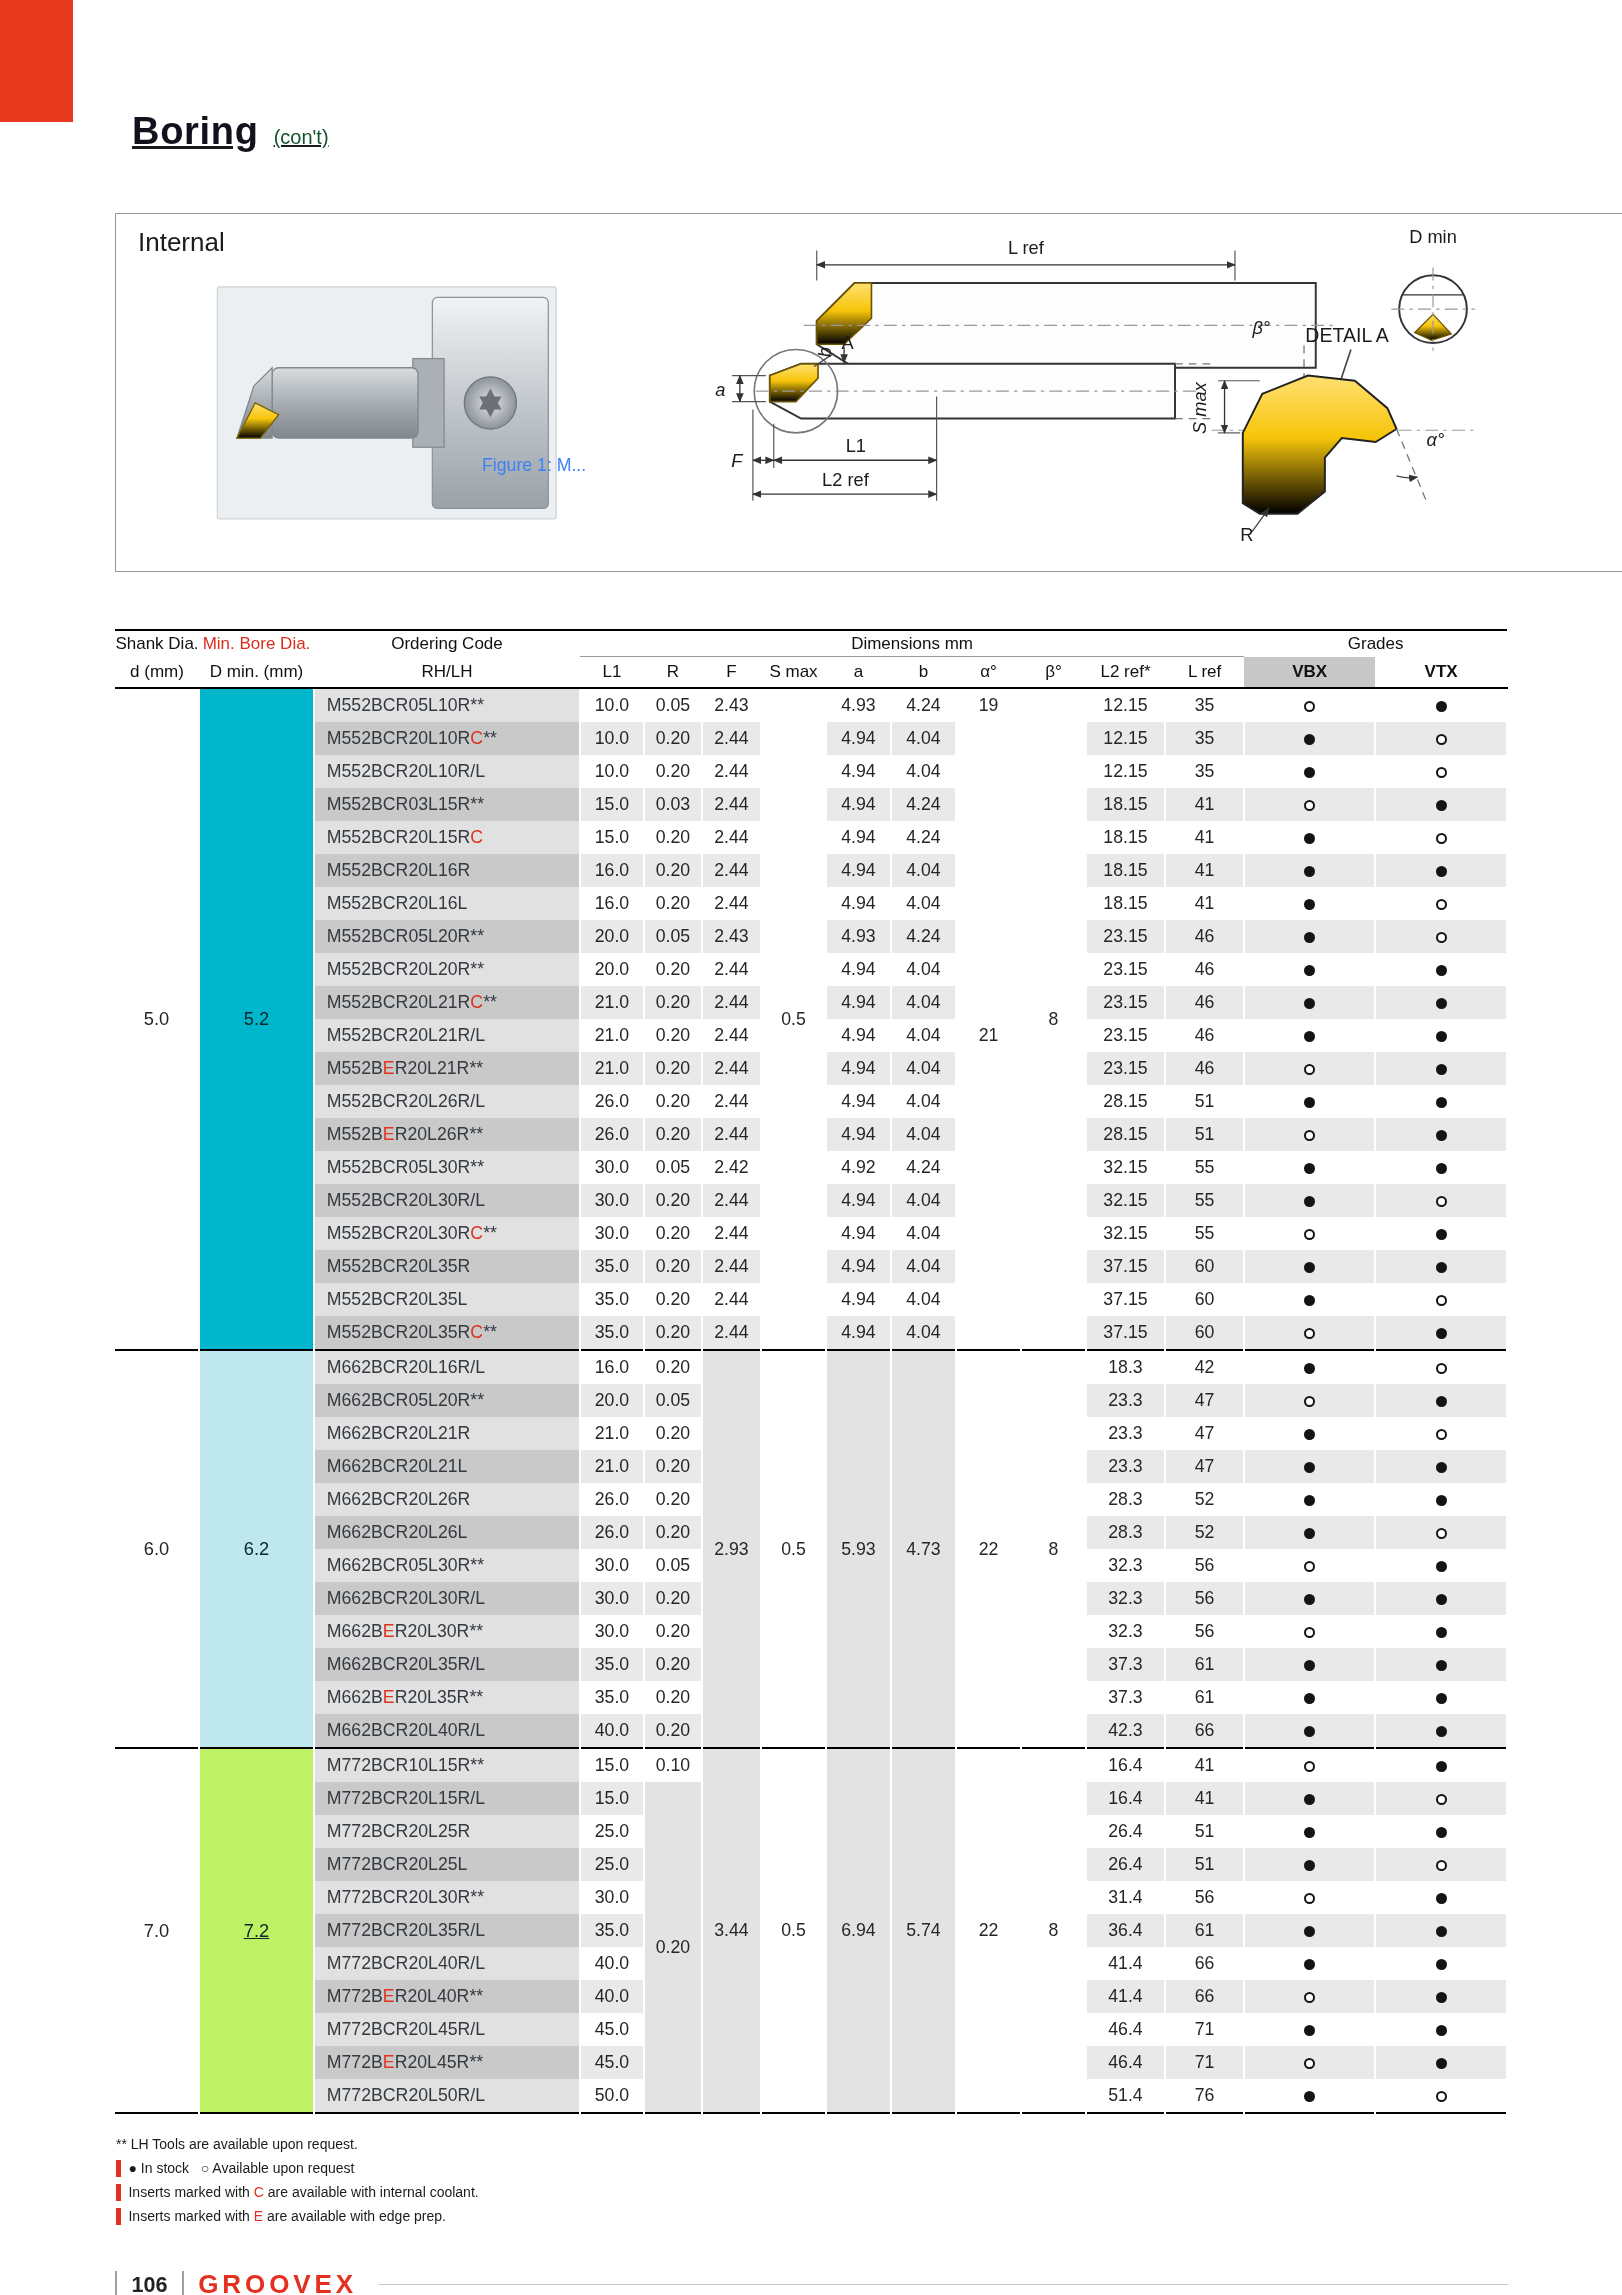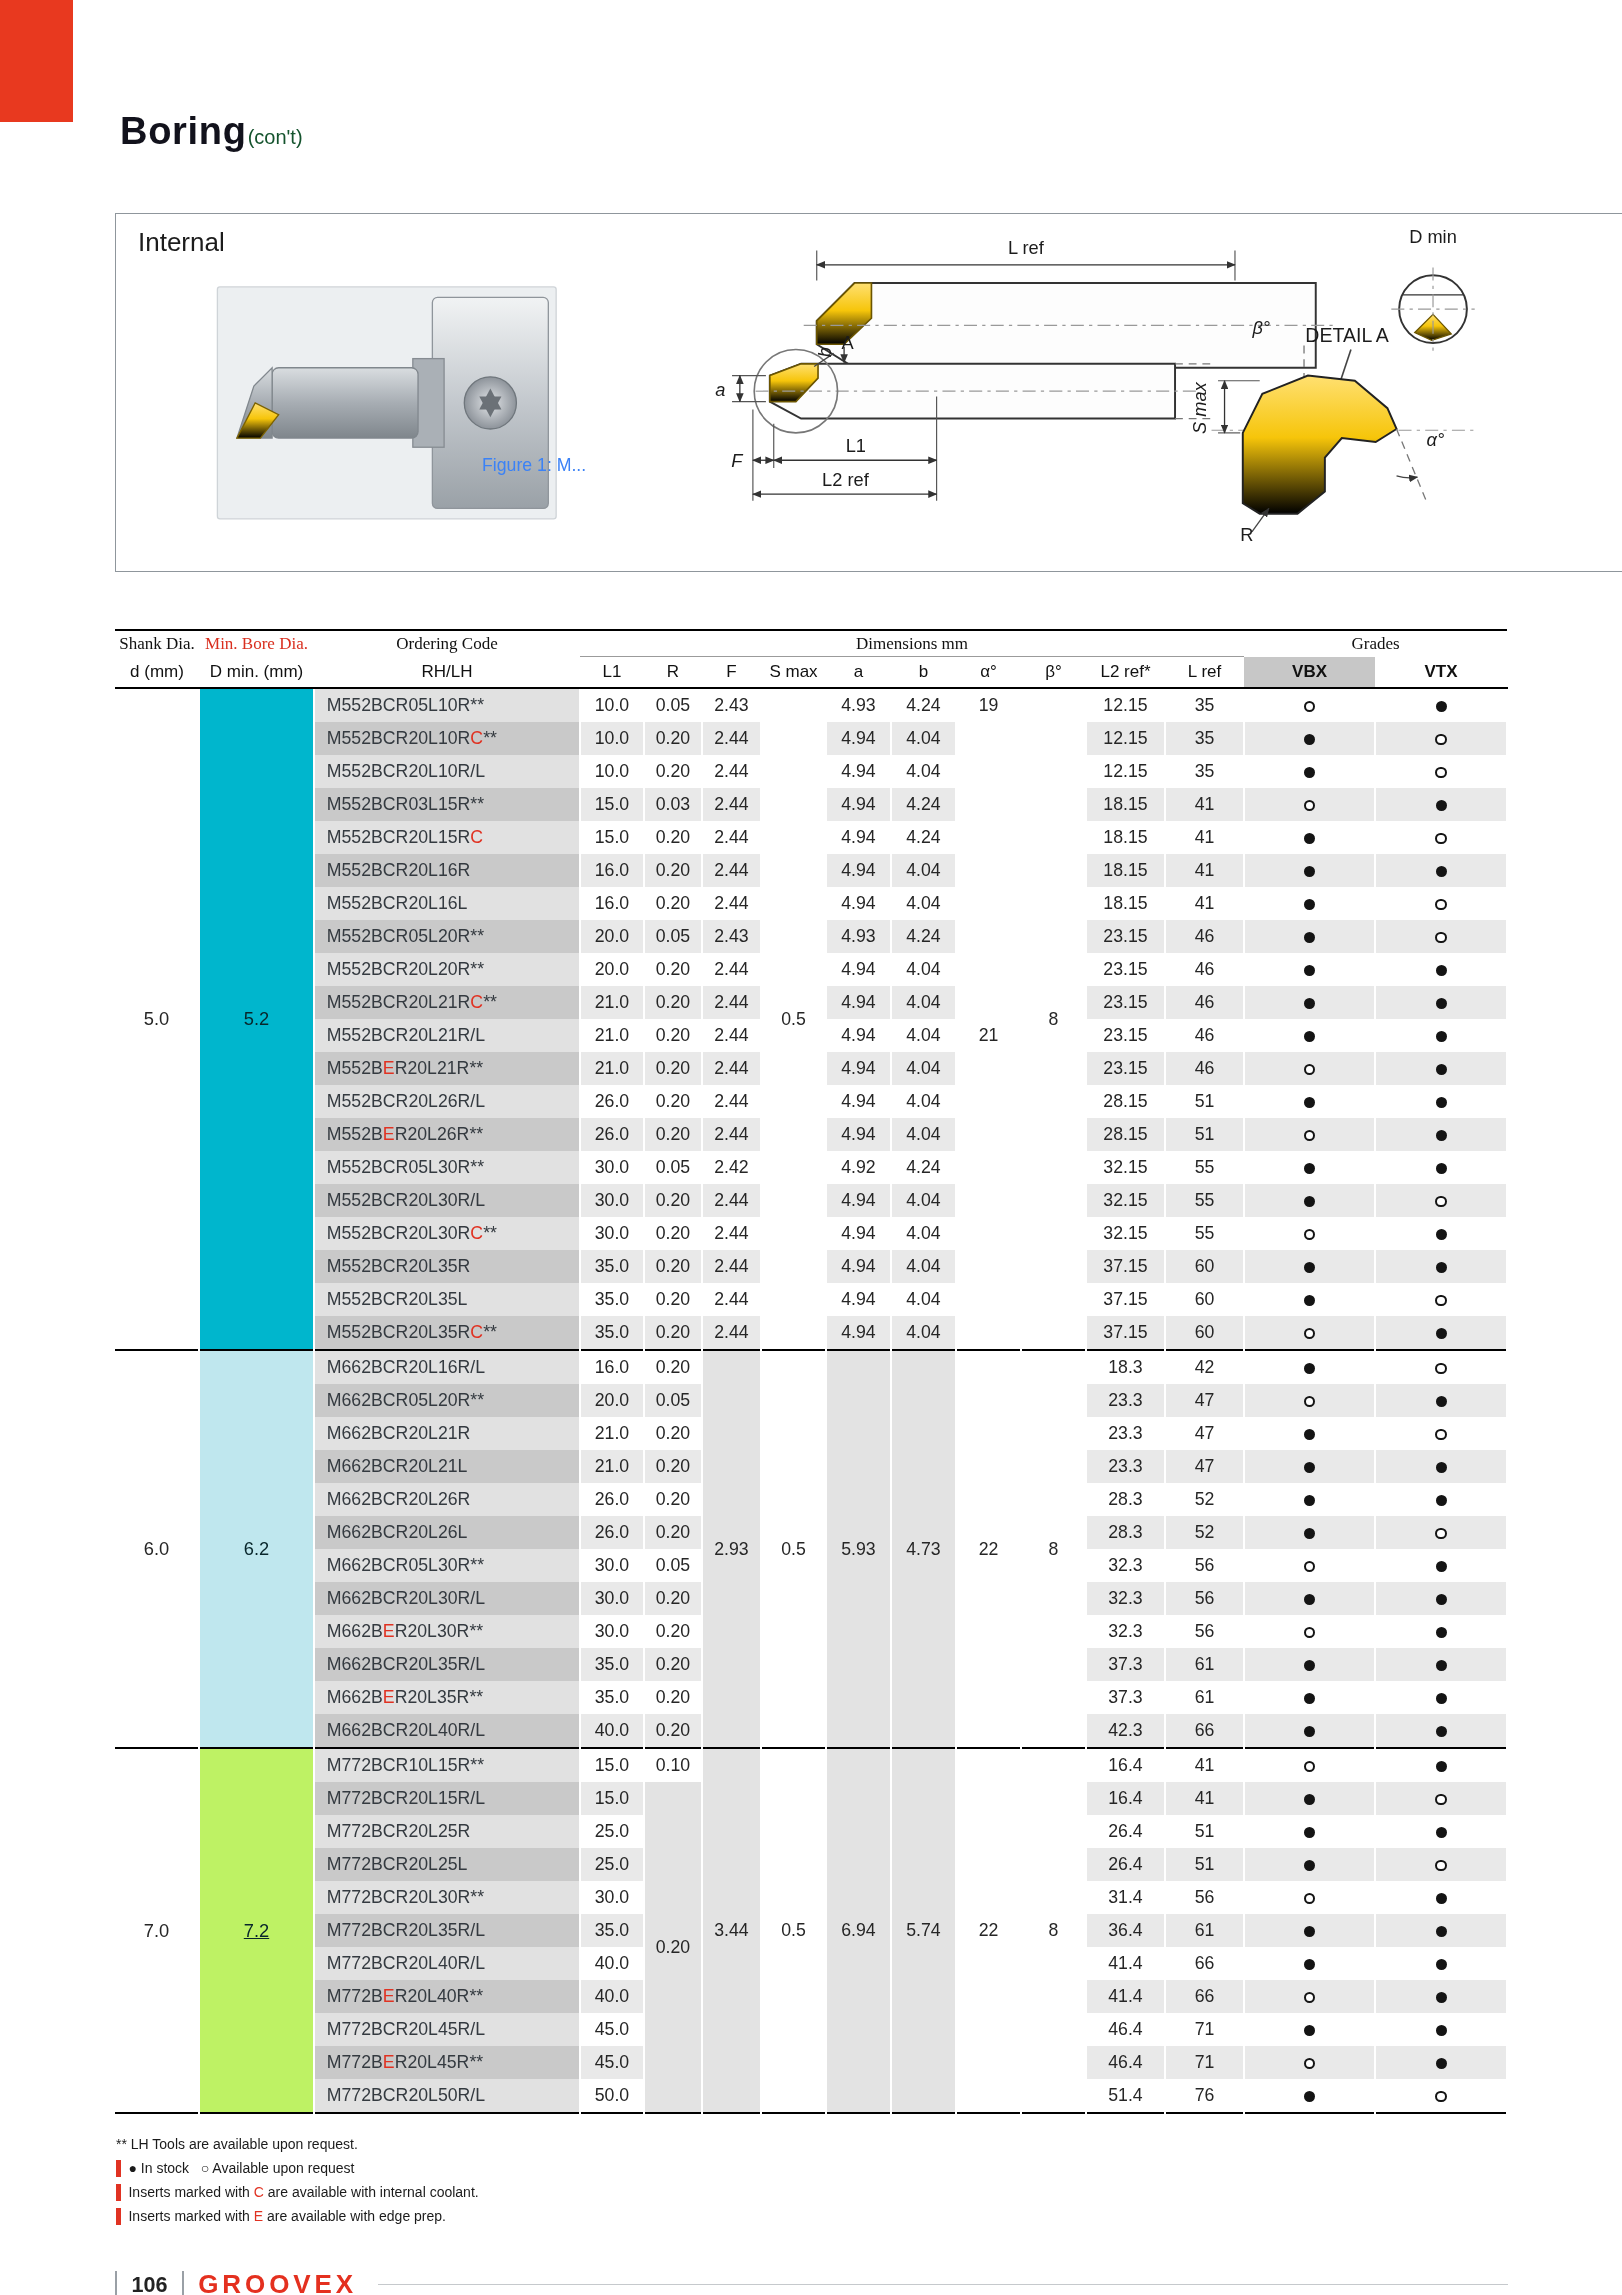--- a/index.html
+++ b/index.html
@@ -5,21 +5,21 @@
   html,body { margin:0; padding:0; }
   body {
     width:1623px; height:2295px; position:relative; background:#ffffff;
     font-family:"Liberation Sans", sans-serif; color:#1a1a1a; overflow:hidden;
   }
 
   
   .corner { position:absolute; left:0; top:0; width:73px; height:122px; background:#e8391f; }
 
   
-  .title-row { position:absolute; left:120px; top:110px; display:flex; align-items:baseline; gap:1px; }
+  .title-row { position:absolute; left:132px; top:110px; display:flex; align-items:baseline; gap:15px;text-decoration:underline; }
   .title-main { font-size:38px; font-weight:bold; color:#12121c; letter-spacing:0.7px; }
   .title-cont { font-size:20px; color:#14532d; }
 
   
   .figure-box { position:absolute; left:115px; top:213px; width:1552px; height:359px;
     border:1.3px solid #8f969c; background:#fff; box-sizing:border-box; }
   .figure-label { position:absolute; left:22px; top:13px; font-size:26px; color:#1c1c1c; z-index:2; }
   .figure-caption { position:absolute; left:366px; top:241px; font-size:17.7px; color:#3b82f6; z-index:2; }
   .figure-svg { position:absolute; left:0; top:0; width:100%; height:100%; }
   .figure-svg .ext  { stroke:#555; stroke-width:1.8; }
@@ -28,21 +28,21 @@
   .figure-svg .cl   { stroke:#999; stroke-width:1.8; stroke-dasharray:20 8 5 8; }
   .figure-svg text  { font-family:"Liberation Sans", sans-serif; font-size:28px; fill:#1c1c1c; }
   .figure-svg .lbl-i { font-style:italic; }
   .figure-svg .lbl-b { font-size:30px; }
 
   
   .spec-table { position:absolute; left:115px; top:629px; width:1392px;
     border-collapse:collapse; table-layout:fixed; font-size:17.7px;
     border-top:2.6px solid #000; border-bottom:2.6px solid #000; }
   .spec-table th { font-weight:normal; font-size:17px; color:#111; padding:0; text-align:center; background:#fff; }
-  .spec-table tr.th-top th { height:25px;font-family:Liberation Serif, serif; }
+  .spec-table tr.th-top th { height:25px; }
   .spec-table tr.th-sub th { height:30px; border-bottom:2.6px solid #000; }
   .spec-table th.red-head { color:#d92f1f; }
   .spec-table th.dims-underline { border-bottom:1.3px solid #9b9b9b; }
   .spec-table th.vbx-head { background:#c7c7c7; font-weight:bold; }
   .spec-table th.vtx-head { font-weight:bold; }
   .spec-table th.it { }
 
   .spec-table td { padding:0; height:33px; text-align:center; vertical-align:middle;
     border-right:2px solid #fff; color:#262626; }
   .spec-table td.code-cell { text-align:left; padding-left:11.8px; color:#343a40; }

